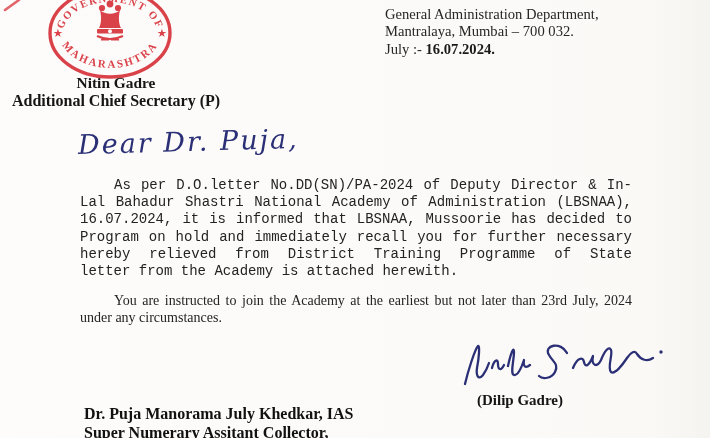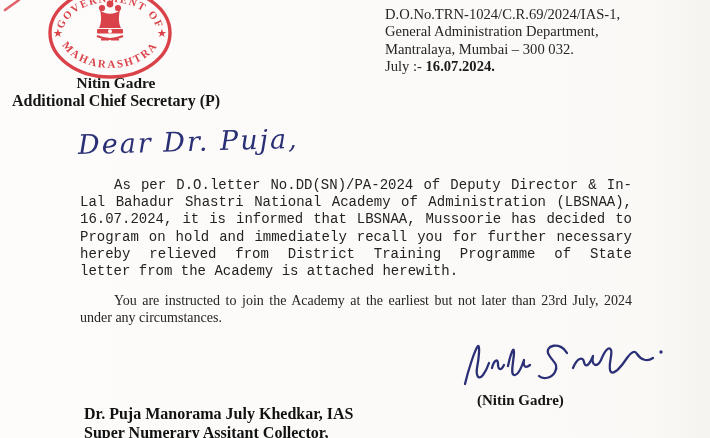--- a/index.html
+++ b/index.html
@@ -89,23 +89,22 @@
       <rect x="67" y="52.8" width="8" height="1.7"></rect>
     </g>
   </svg>
 
   <div class="sender-block">
     <div class="name">Nitin Gadre</div>
     <div class="title">Additional Chief Secretary (P)</div>
   </div>
 
   <div class="ref-block">
-    <div>D.O.No.TRN-1024/C.R.69/2024/IAS-1,</div>
     <div>General Administration Department,</div>
-    <div>Mantralaya, Mumbai – 300 032.</div>
+    <div>Mantralaya, Mumbai – 700 032.</div>
     <div><span>July :- </span><span class="date-value">16.07.2024.</span></div>
   </div>
 
   <div class="greeting">Dear Dr. Puja,</div>
 
   <div id="para1" class="para">
     <div class="jline first">As per D.O.letter No.DD(SN)/PA-2024 of Deputy Director &amp; In-Charge Establishment,</div>
     <div class="jline">Lal Bahadur Shastri National Academy of Administration (LBSNAA), Mussoorie, dated</div>
     <div class="jline">16.07.2024, it is informed that LBSNAA, Mussoorie has decided to keep your District Training</div>
     <div class="jline">Program on hold and immediately recall you for further necessary action. Therefore, you are</div>
@@ -122,21 +121,21 @@
     <g fill="none" stroke="#2b3076" stroke-width="2.3" stroke-linecap="round" stroke-linejoin="round">
       <path d="M10,47 C13,34 20,12 23,9 C25,8 24,21 22,31 C21,38 23,44 28,38 C31,34 33,29 34,26"></path>
       <path d="M37,31 C39,23 43,21 43,27 C43,33 46,34 49,28"></path>
       <path d="M53,29 C56,15 59,9 59,15 C59,23 55,37 59,38 C63,39 67,29 69,23 C68,29 70,32 75,28"></path>
       <path d="M112,16 C106,4 88,8 94,18 C98,25 104,27 100,35 C97,41 88,43 84,39"></path>
       <path d="M118,31 C122,21 128,19 129,25 C130,31 134,29 138,19 C136,29 142,31 146,23 C150,13 154,9 156,13 C158,17 152,31 156,35 C160,38 168,27 172,21 C176,15 180,13 182,17 C186,23 192,25 198,21"></path>
       <circle cx="206" cy="15" r="1.7" fill="#2b3076" stroke="none"></circle>
     </g>
   </svg>
 
-  <div class="printed-name">(Nitin Gadre)</div>
+  <div class="printed-name">(Dilip Gadre)</div>
 
   <div class="addressee">
     <div>Dr. Puja Manorama July Khedkar, IAS</div>
     <div>Super Numerary Assitant Collector,</div>
   </div>
 
   <div class="faint-shade"></div>
 </div>
 
 </body></html>

